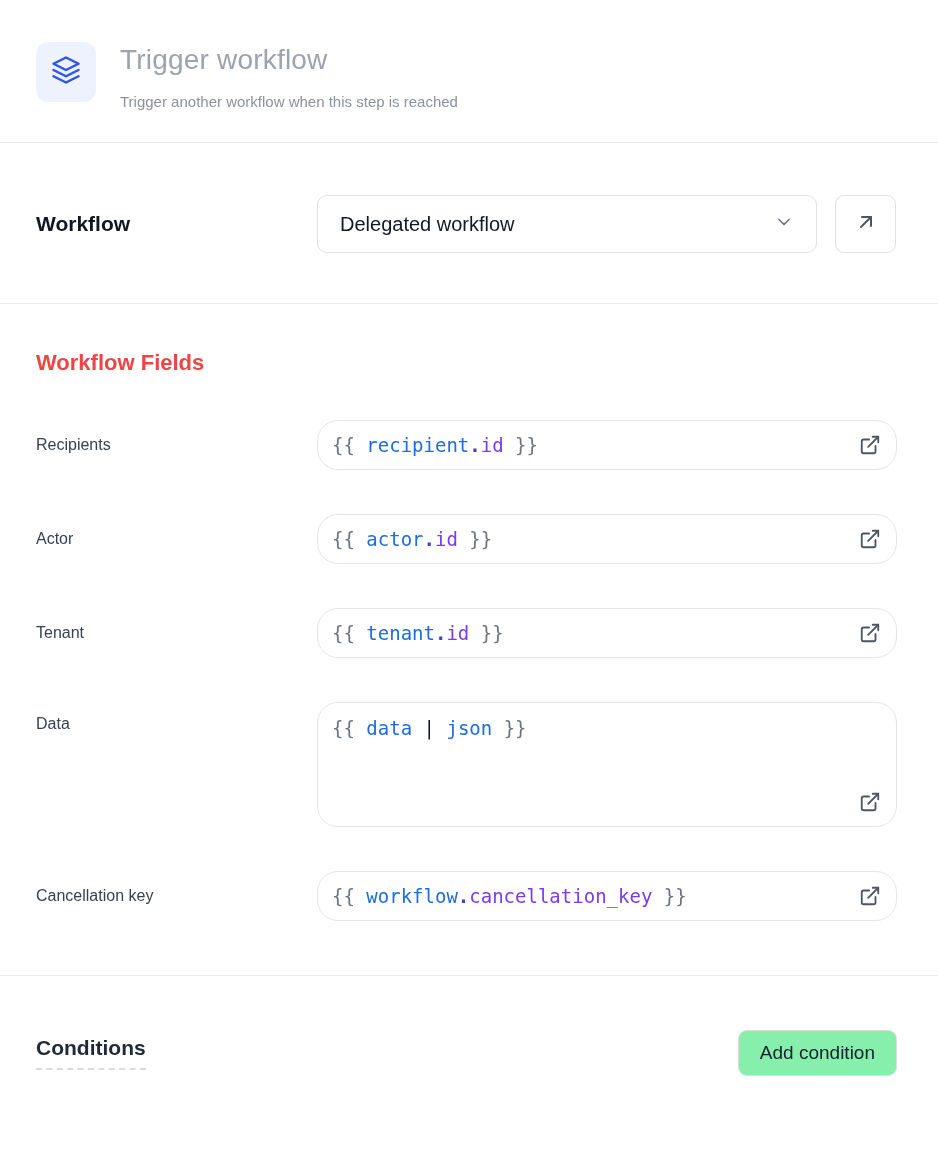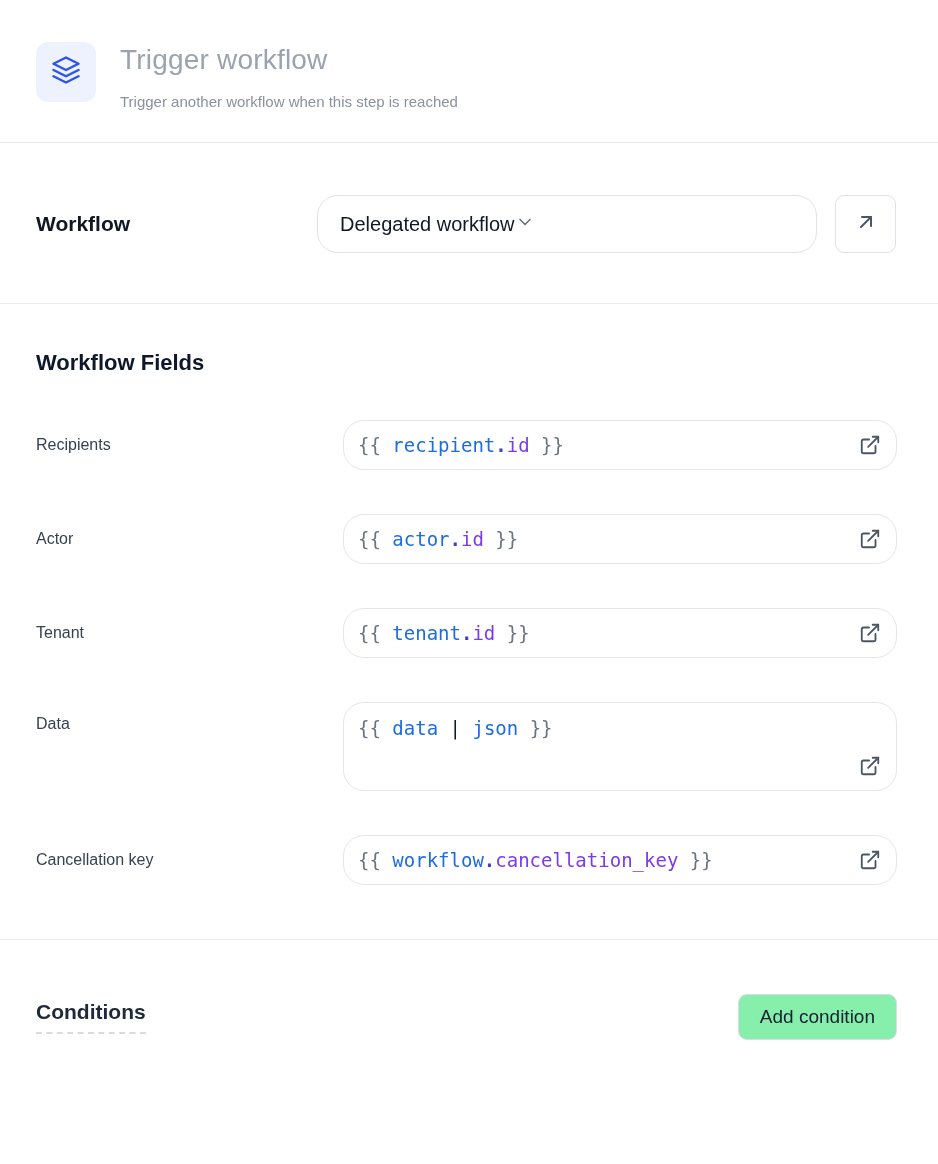--- a/index.html
+++ b/index.html
@@ -56,24 +56,25 @@
     width: 281px;
     flex: 0 0 281px;
     font-size: 21px;
     font-weight: 700;
     color: #101623;
   }
   .select {
     width: 500px;
     height: 58px;
     border: 1px solid #dfe2e7;
-    border-radius: 21px;
+    border-radius: 10px;
     background: #fff;
     display: flex;
     align-items: center;
+    justify-content: space-between;
     padding: 0 22px;
     cursor: pointer;
   }
   .select-value { font-size: 20px; color: #111827; }
   .select svg { width: 20px; height: 20px; stroke: #6b7280; flex: 0 0 auto; }
   .open-btn {
     width: 61px; height: 58px;
     margin-left: 18px;
     border: 1px solid #dfe2e7;
     border-radius: 9px;
@@ -81,21 +82,21 @@
     display: flex; align-items: center; justify-content: center;
     cursor: pointer;
   }
   .open-btn svg { width: 24px; height: 24px; stroke: #4b5563; }
 
   
   .section-heading {
     margin-top: 46px;
     font-size: 22px;
     font-weight: 700;
-    color: #0f172a;
+    color: #ef4444;
   }
   .fields-list { margin-top: 2px; }
   .field-row {
     display: flex;
     align-items: center;
     margin-top: 44px;
   }
   .field-row.multiline { align-items: flex-start; }
   .field-row.multiline .field-label { padding-top: 13px; }
   .field-label {
@@ -109,24 +110,23 @@
     min-height: 50px;
     border: 1px solid #e4e6ea;
     border-radius: 21px;
     background: #fff;
     display: flex;
     align-items: center;
     justify-content: space-between;
     padding: 0 14px;
     cursor: text;
     position: relative;
-    margin-left: 26px;
   }
   .field-input.multiline {
-    height: 89px;
+    height: 125px;
     align-items: flex-start;
     padding-top: 12px;
   }
   .field-code {
     font-family: "DejaVu Sans Mono", "Liberation Mono", monospace;
     font-size: 19px;
     white-space: pre;
     line-height: 26px;
   }
   .tok-brace { color: #6b7280; }

